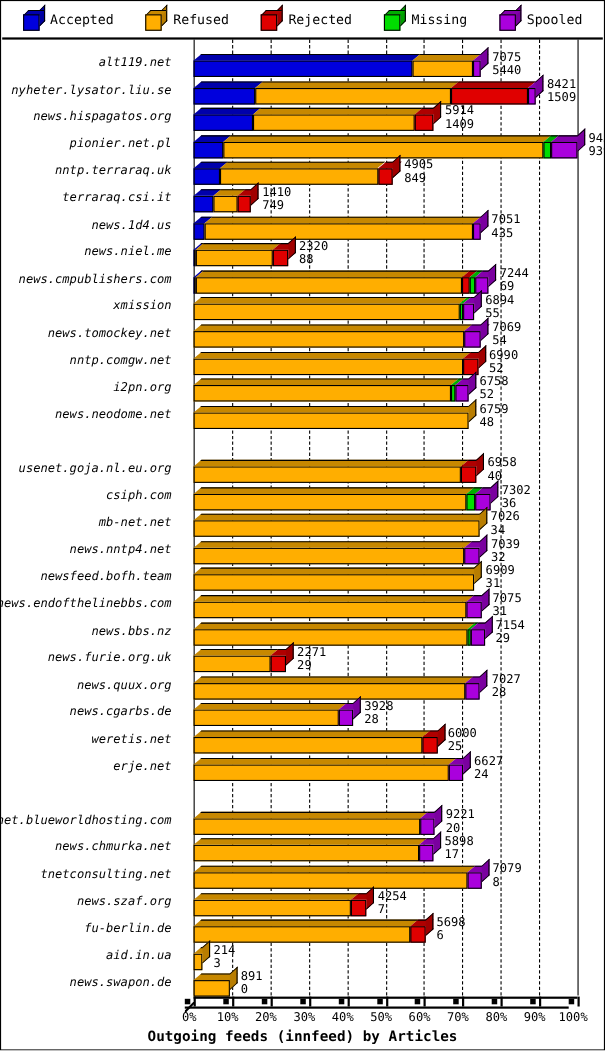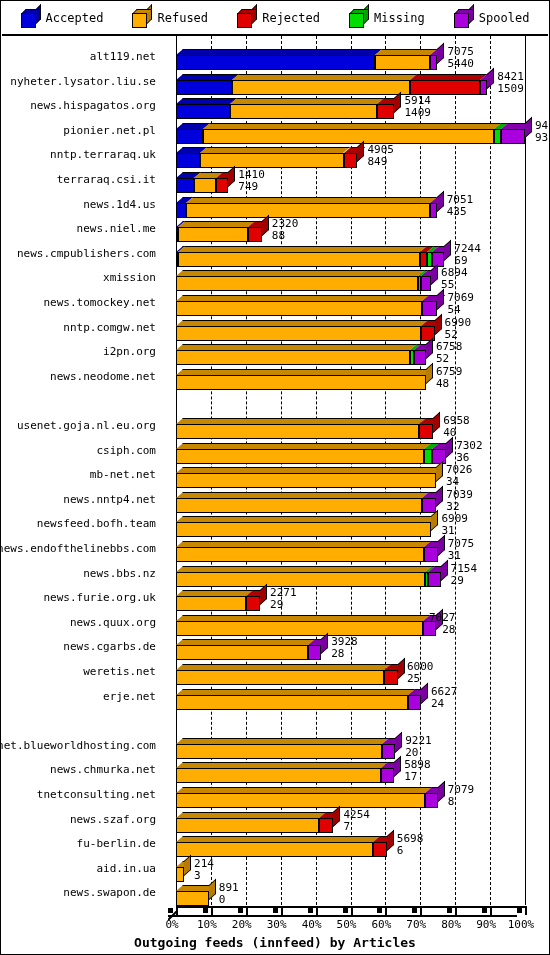--- a/index.html
+++ b/index.html
@@ -18,21 +18,21 @@
   .legend-cube .side{position:absolute;left:15px;top:0px;width:5px;height:15px;border:1px solid #000;border-left:none;box-sizing:border-box;
      transform:skewY(-45deg);transform-origin:top left;}
   .legend-label{font-size:12px;color:#000;letter-spacing:0px;white-space:nowrap;}
 
   
   #plot{position:absolute;left:1px;top:35px;width:546px;height:917px;}
   #rows{position:absolute;left:0;top:0;width:546px;height:869px;}
 
   .row{position:absolute;left:0;width:546px;height:29px;}
   .cat-label{position:absolute;right:392px;top:0;height:29px;line-height:29px;
-             font-size:11px;color:#000;white-space:nowrap;text-align:right;}
+             font-size:11px;color:#000;white-space:nowrap;text-align:right;font-style:italic;}
 
   
   #gridlayer{position:absolute;left:0;top:0;width:546px;height:869px;pointer-events:none;}
   .gridline{position:absolute;top:0;width:0;border-left:1px dashed #000;height:869px;}
   .axis-left{position:absolute;top:0;width:0;border-left:1px solid #000;height:869px;}
   .axis-right{position:absolute;top:0;width:0;border-left:1px solid #000;height:869px;}
 
   
   .bar{position:absolute;left:174px;top:7px;height:16px;}
   .seg{position:absolute;top:6px;height:15px;border:1px solid #000;box-sizing:border-box;}
@@ -500,21 +500,21 @@
         <div class="row" style="top: 571.8px;">
           <div class="cat-label">news.quux.org</div>
           <div class="bar">
             <div class="seg" style="left: 0px; width: 247.092px; background: rgb(255, 174, 0);"></div>
             <div class="seg-top" style="left: 0px; width: 247.092px; background: rgb(199, 136, 0);"></div>
             <div class="seg" style="left: 247.092px; width: 12.913px; background: rgb(170, 0, 221);"></div>
             <div class="seg-top" style="left: 247.092px; width: 12.913px; background: rgb(133, 0, 172);"></div>
             <div class="cap" style="left: 260.005px;">
               <div class="cap-side" style="background: rgb(122, 0, 159);"></div>
             </div>
-            <div class="val" style="left: 253px; text-align: right;">
+            <div class="val" style="left: 271px;">
               <div>7027</div>
               <div>28</div>
             </div>
           </div>
         </div>
         <div class="row" style="top: 596.4px;">
           <div class="cat-label">news.cgarbs.de</div>
           <div class="bar">
             <div class="seg" style="left: 0px; width: 132.271px; background: rgb(255, 174, 0);"></div>
             <div class="seg-top" style="left: 0px; width: 132.271px; background: rgb(199, 136, 0);"></div>

